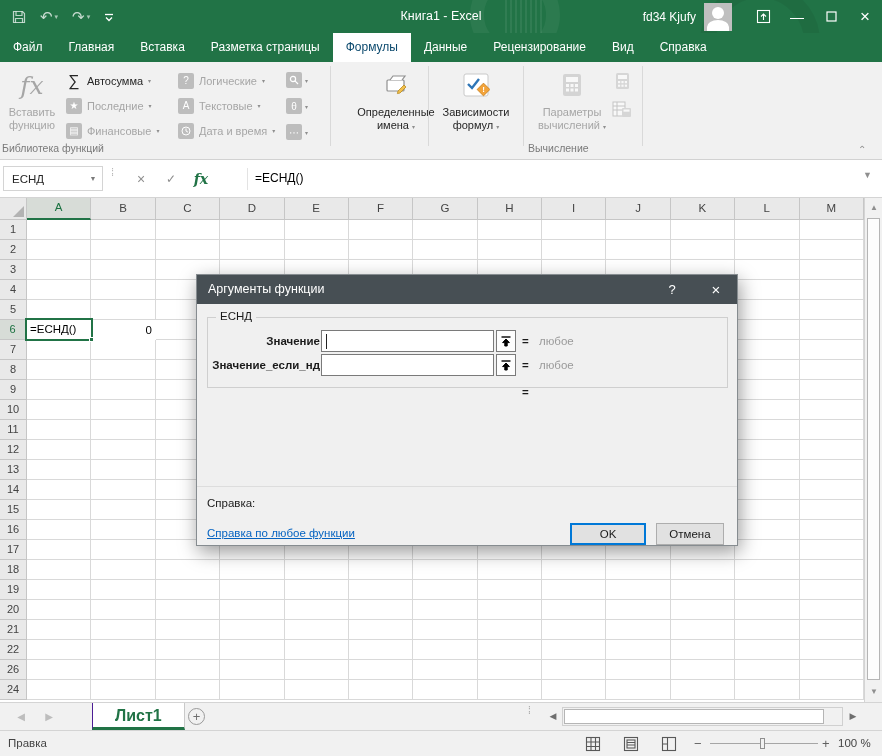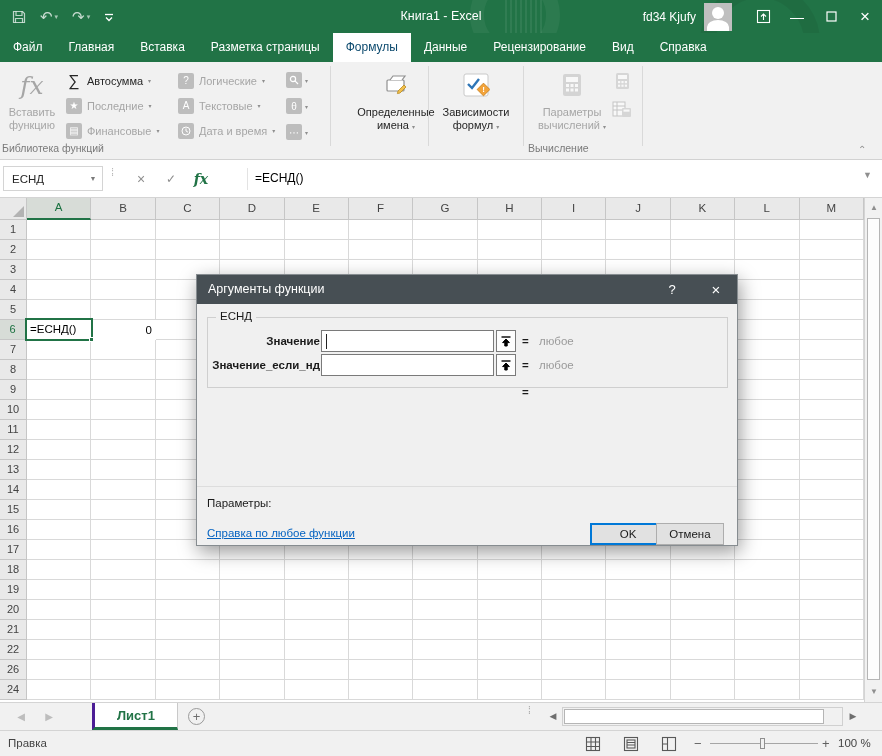--- a/index.html
+++ b/index.html
@@ -101,30 +101,30 @@
   .caret { position:absolute; left:4px; top:3px; width:1px; height:15px; background:#222; }
   .picker { position:absolute; left:299px; width:20px; height:22px; background:#fdfdfd; border:1px solid #7a7a7a; display:flex; align-items:center; justify-content:center; }
   .eqs { position:absolute; left:325px; font-weight:bold; color:#1a1a1a; }
   .argres { position:absolute; left:342px; color:#9a9a9a; }
   .dlg-desc { position:absolute; left:10px; top:96px; width:522px; line-height:16px; color:#1a1a1a; }
   .arghelp { position:absolute; left:10px; top:139px; width:522px; text-align:center; }
   .arghelp b { margin-right:9px; }
   .dlg-sep { position:absolute; left:0; right:0; top:182px; border-top:1px solid #dddddd; }
   .resline { position:absolute; left:10px; top:193px; }
   .helplink { position:absolute; left:10px; top:223px; color:#0563c1; text-decoration:underline; }
-  .okbtn { position:absolute; left:393px; top:219px; width:76px; height:22px; background:#e1e1e1; border:2px solid #0078d7;
+  .okbtn { position:absolute; left:373px; top:219px; width:76px; height:22px; background:#e1e1e1; border:2px solid #0078d7;
            text-align:center; font-size:11.5px; line-height:18px; color:#1a1a1a; }
   .cancelbtn { position:absolute; left:459px; top:219px; width:68px; height:22px; background:#e1e1e1; border:1px solid #adadad;
            text-align:center; font-size:11.5px; line-height:20px; color:#1a1a1a; }
 
   
   .sheetbar { position:absolute; left:0; top:702px; width:882px; height:28px; background:#f1f1f1; border-top:1px solid #d4d4d4; }
   .snav { position:absolute; top:0; height:28px; width:26px; text-align:center; line-height:28px; color:#bdbdbd; font-size:10px; }
-  .stab { position:absolute; left:92px; top:0; height:27px; padding:0 22px; background:#fff; border-left:3px solid #4c1d95; border-right:1px solid #c9c9c9;
-          border-bottom:3px solid #217346; color:#217346; font-weight:bold; font-size:13px; line-height:25px; }
+  .stab { position:absolute; left:92px; top:0; height:27px; padding:0 22px; background:#fff; border-left:1px solid #4c1d95; border-right:1px solid #c9c9c9;
+          border-bottom:3px solid #217346; color:#217346; font-weight:bold; font-size:16px; line-height:25px; }
   .addsheet { position:absolute; left:188px; top:5px; width:17px; height:17px; border:1px solid #9a9a9a; border-radius:50%;
               color:#6e6e6e; font-size:13px; line-height:15px; text-align:center; }
   .splitdots { position:absolute; left:528px; top:5px; color:#a5a5a5; font-size:10px; line-height:6px; text-align:center; }
   .hscroll { position:absolute; left:545px; top:4px; width:316px; height:19px; }
   .harrow { position:absolute; top:0; width:16px; height:19px; color:#6e6e6e; font-size:9px; text-align:center; line-height:19px; }
   .htrack { position:absolute; left:17px; top:0; width:281px; height:19px; background:#f1f1f1; border:1px solid #d0d0d0; }
   .hthumb { position:absolute; left:1px; top:1px; width:260px; height:15px; background:#fff; border:1px solid #b5b5b5; }
 
   
   .statusbar { position:absolute; left:0; top:730px; width:882px; height:36px; background:#f1f1f1; border-top:1px solid #d4d4d4; }
@@ -830,21 +830,21 @@
           </svg>
       </div>
       <div class="eqs" style="top:55px;">=</div>
       <div class="argres" style="top:55px;">любое</div>
 
       <div class="eqs" style="top:82px;">=</div>
 
 
 
       <div class="dlg-sep"></div>
-      <div class="resline">Параметры:</div>
+      <div class="resline">Справка:</div>
       <a class="helplink">Справка по любое функции</a>
       <div class="okbtn">OK</div>
       <div class="cancelbtn">Отмена</div>
     </div>
   </div>
 
   <div class="sheetbar">
     <div class="snav" style="left:8px;">◀</div>
     <div class="snav" style="left:36px;">▶</div>
     <div class="stab">Лист1</div>

